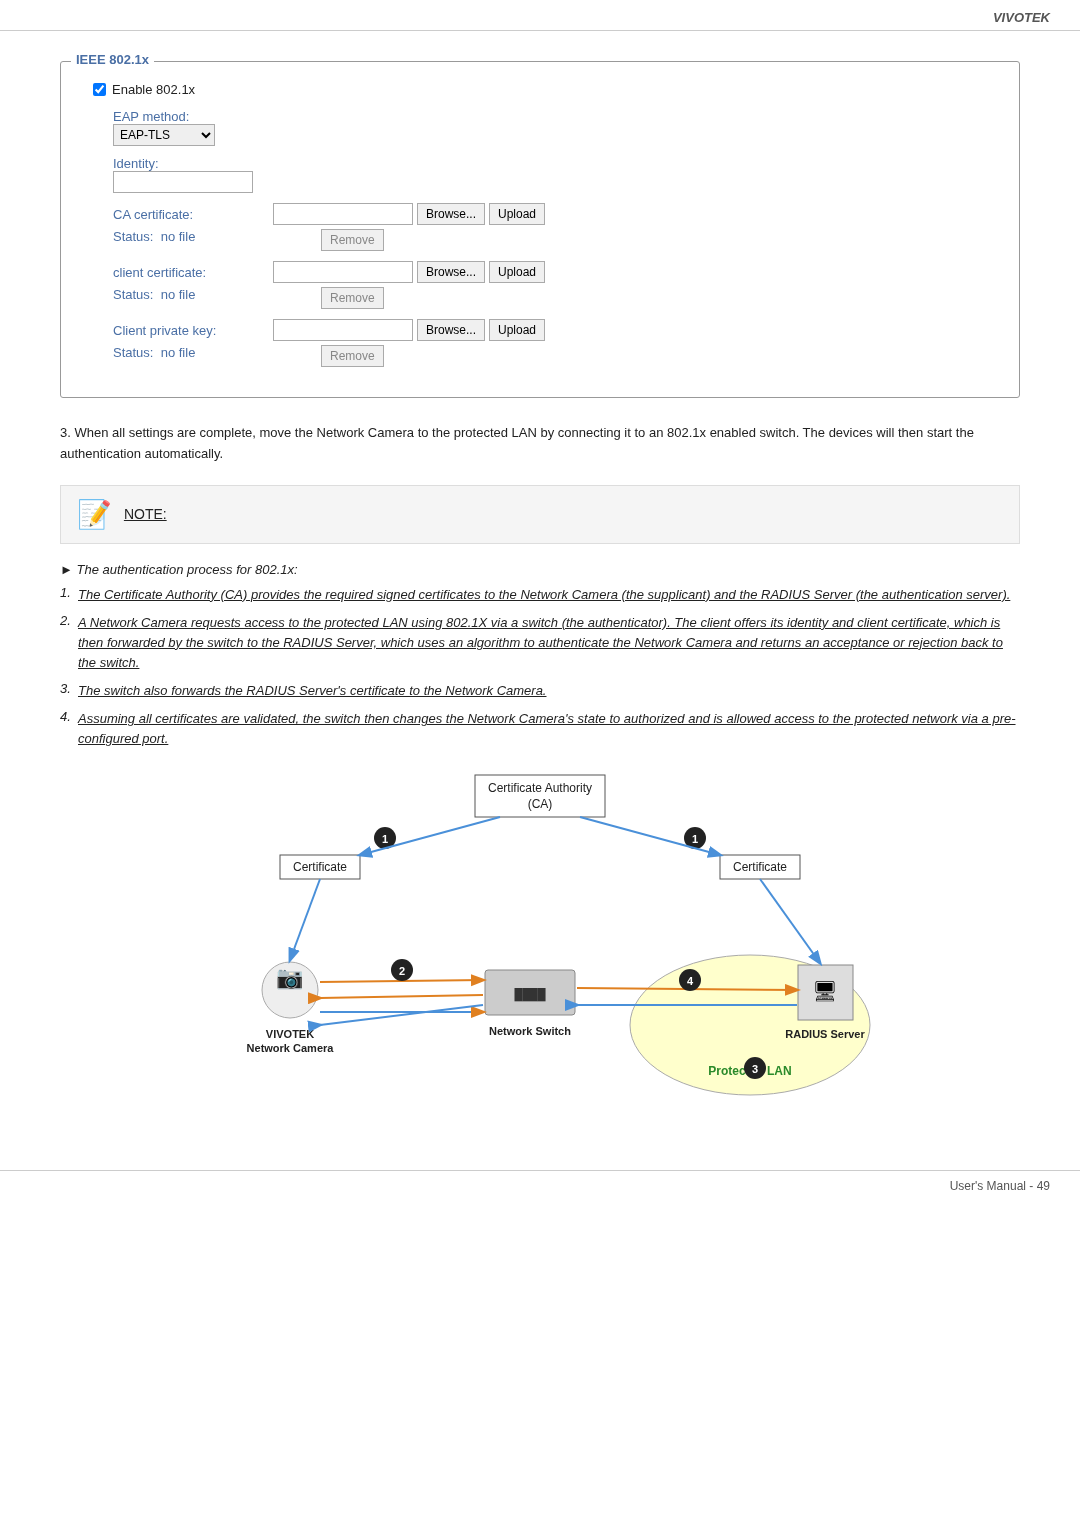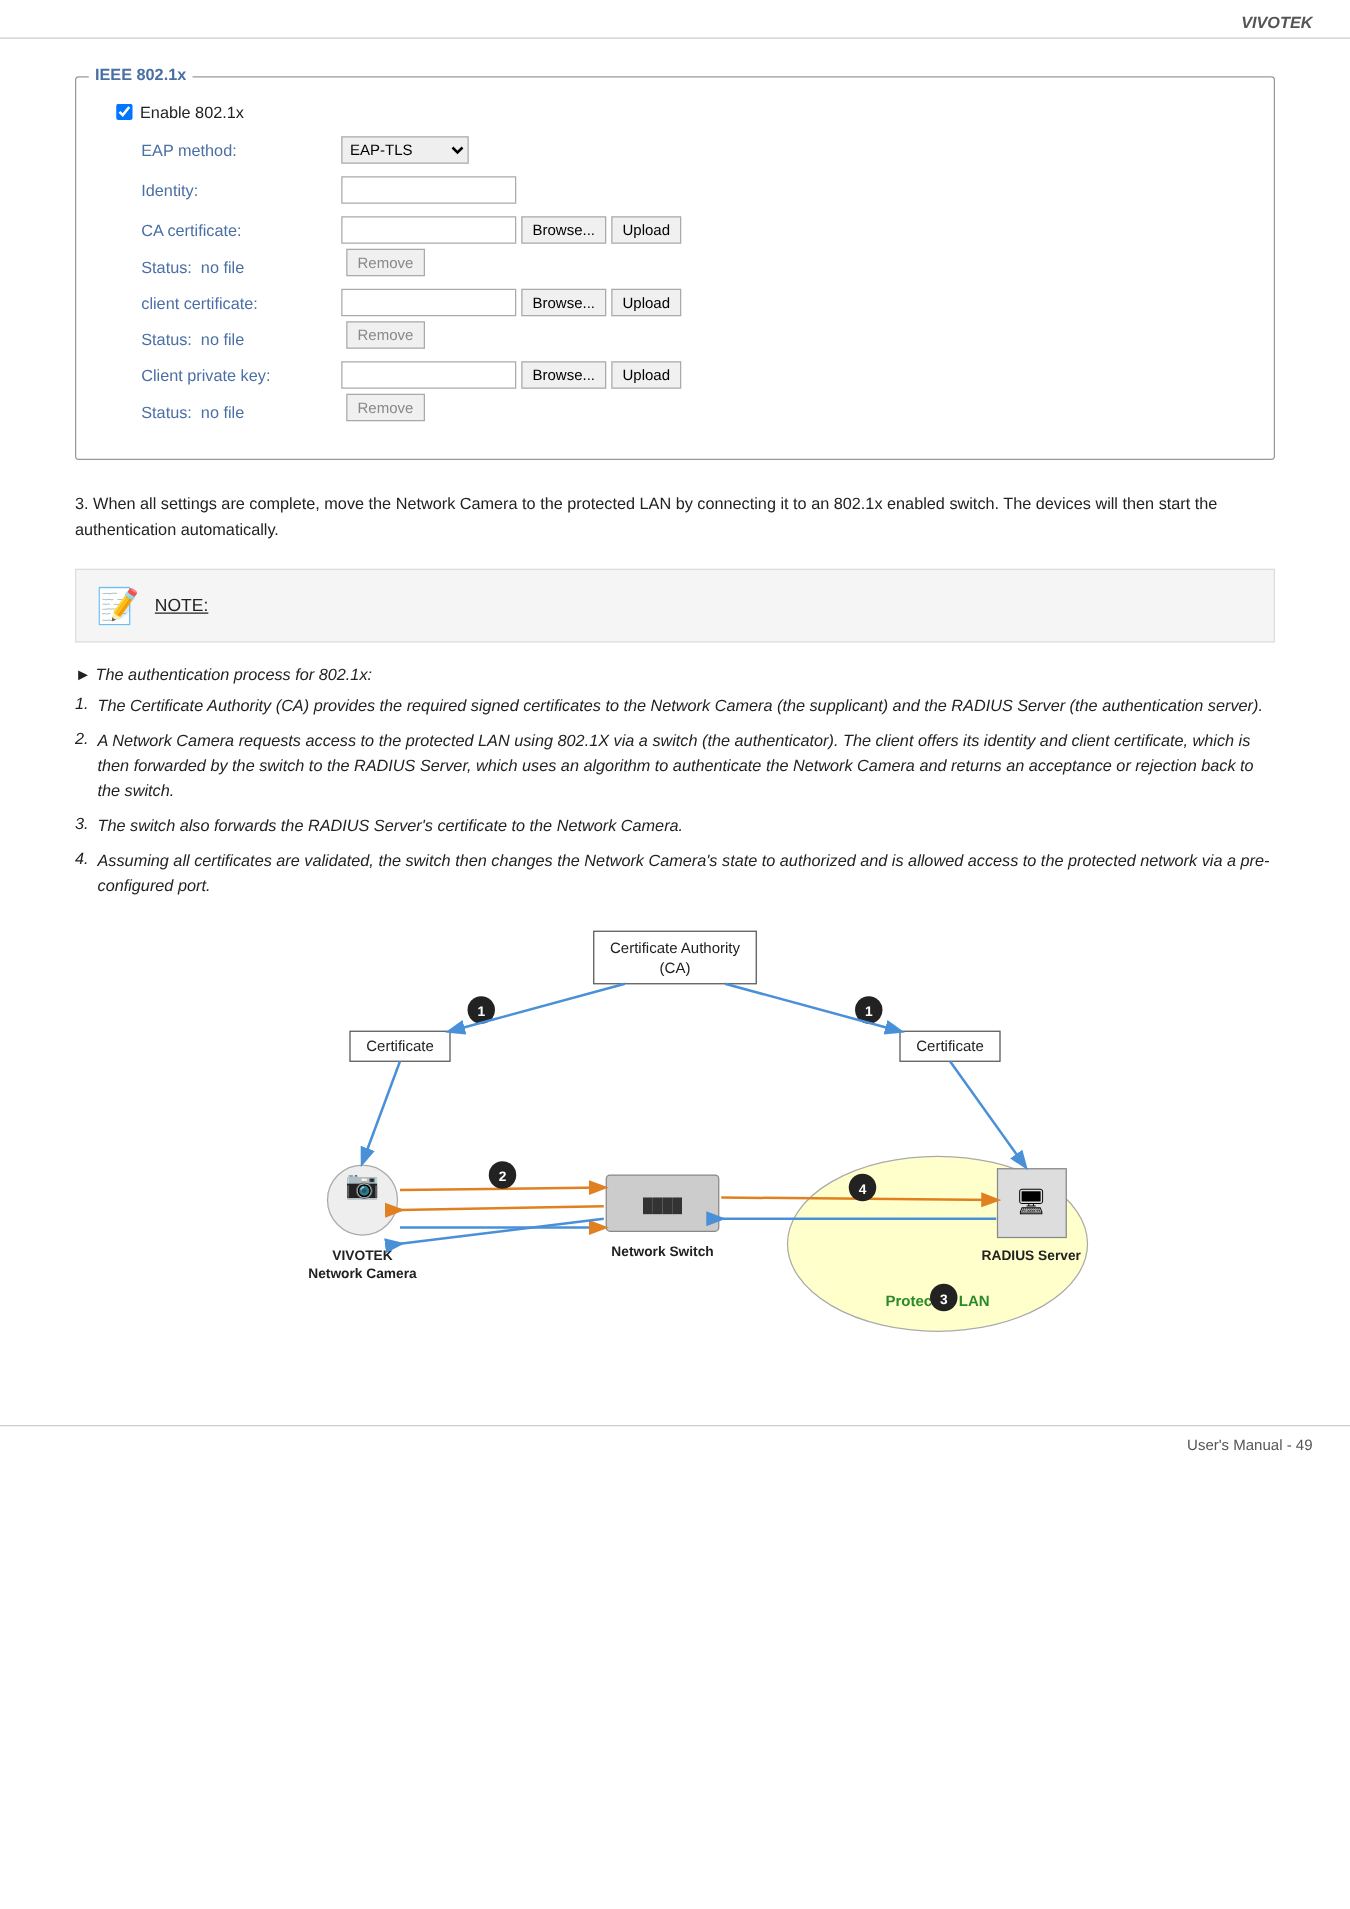--- a/index.html
+++ b/index.html
@@ -49,23 +49,23 @@
       display: flex;
       align-items: center;
       margin-bottom: 12px;
       margin-top: 5px;
     }
     .enable-row input[type="checkbox"] {
       margin-right: 6px;
     }
     .form-row {
       display: flex;
-      align-items: center;
       margin-bottom: 10px;
       padding-left: 20px;
+      flex-direction: column;
     }
     .form-label {
       color: #4a6fa5;
       width: 160px;
       font-size: 13px;
     }
     .form-input {
       border: 1px solid #aaa;
       height: 22px;
       width: 140px;
@@ -98,23 +98,24 @@
       padding: 2px 8px;
       cursor: pointer;
       margin-left: 4px;
       height: 22px;
     }
     .btn-remove {
       color: #888;
     }
     .status-row {
       display: flex;
-      align-items: flex-end;
+      align-items: flex-start;
       margin-bottom: 10px;
       padding-left: 20px;
+      gap: 44px;
     }
     .status-label {
       color: #4a6fa5;
       font-size: 13px;
       width: 160px;
     }
     
     .step-text {
       margin-bottom: 20px;
       font-size: 13px;
@@ -155,20 +156,21 @@
       display: flex;
       align-items: flex-start;
     }
     .note-item-num {
       min-width: 18px;
       font-style: italic;
     }
     .note-item-text {
       font-style: italic;
       line-height: 1.55;
+      text-decoration: underline;
     }
     
     .page-footer {
       border-top: 1px solid #ccc;
       padding: 8px 30px;
       display: flex;
       justify-content: flex-end;
       font-size: 12px;
       color: #555;
       margin-top: 20px;

